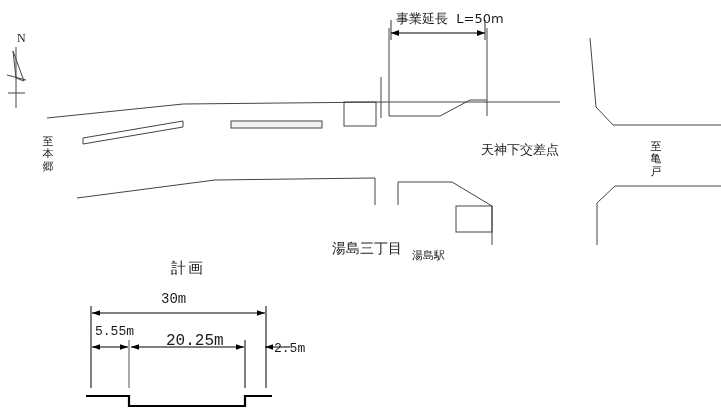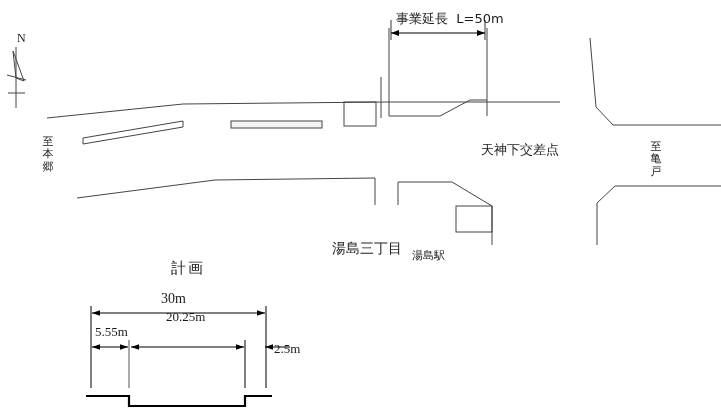--- a/index.html
+++ b/index.html
@@ -34,21 +34,21 @@
     color: #1a1a1a;
   }
   .lbl-vert {
     position: absolute;
     white-space: pre;
     line-height: 1.12;
     text-align: center;
     color: #1a1a1a;
   }
   .jp { font-family: "DejaVu Sans", "Liberation Sans", sans-serif; }
-  .num { font-family: Liberation Serif, serif; }
+  .num { font-family: Liberation Mono, monospace; }
   .n-mark {
     position: absolute;
     font-family: "Liberation Serif", "DejaVu Serif", serif;
     color: #1a1a1a;
   }
 </style>
 </head>
 <body>
 
 <div id="root">
@@ -160,17 +160,17 @@
   <div class="lbl jp" style="left:325px; top:240px; font-size:14px;margin-left:7px;">湯島三丁目</div>
 
   <div class="lbl jp" style="left:412px; top:250px; font-size:11px;">湯島駅</div>
 
   <div class="lbl jp" style="left:171px; top:260px; font-size:15px; letter-spacing:2px;">計画</div>
 
   <div class="lbl num" style="left:161px; top:291px; font-size:14px;">30m</div>
 
   <div class="lbl num" style="left:95px; top:325px; font-size:13px;">5.55m</div>
 
-  <div class="lbl num" style="left:166px; top:310px; font-size:13px;">20.25m</div>
+  <div class="lbl num" style="left:166px; top:332px; font-size:16px;">20.25m</div>
 
   <div class="lbl num" style="left:274px; top:325px; font-size:13px;margin-top:17px;">2.5m</div>
 
 </div>
 
 </body></html>

